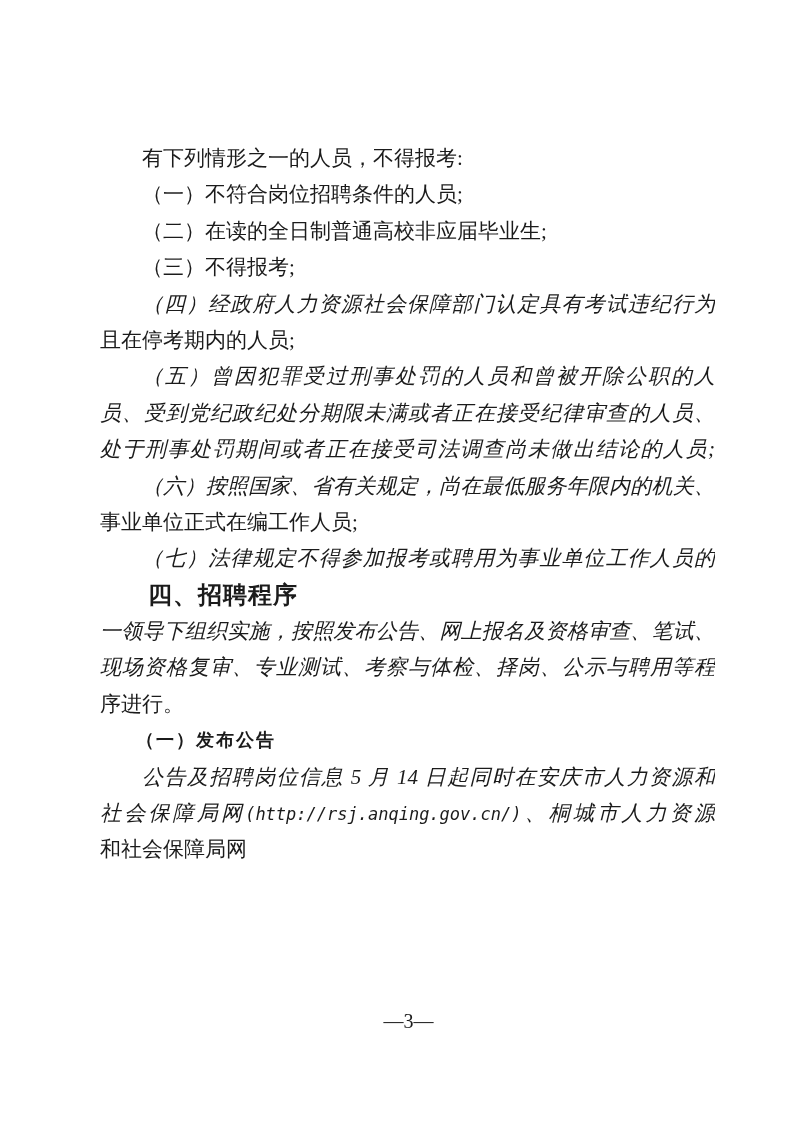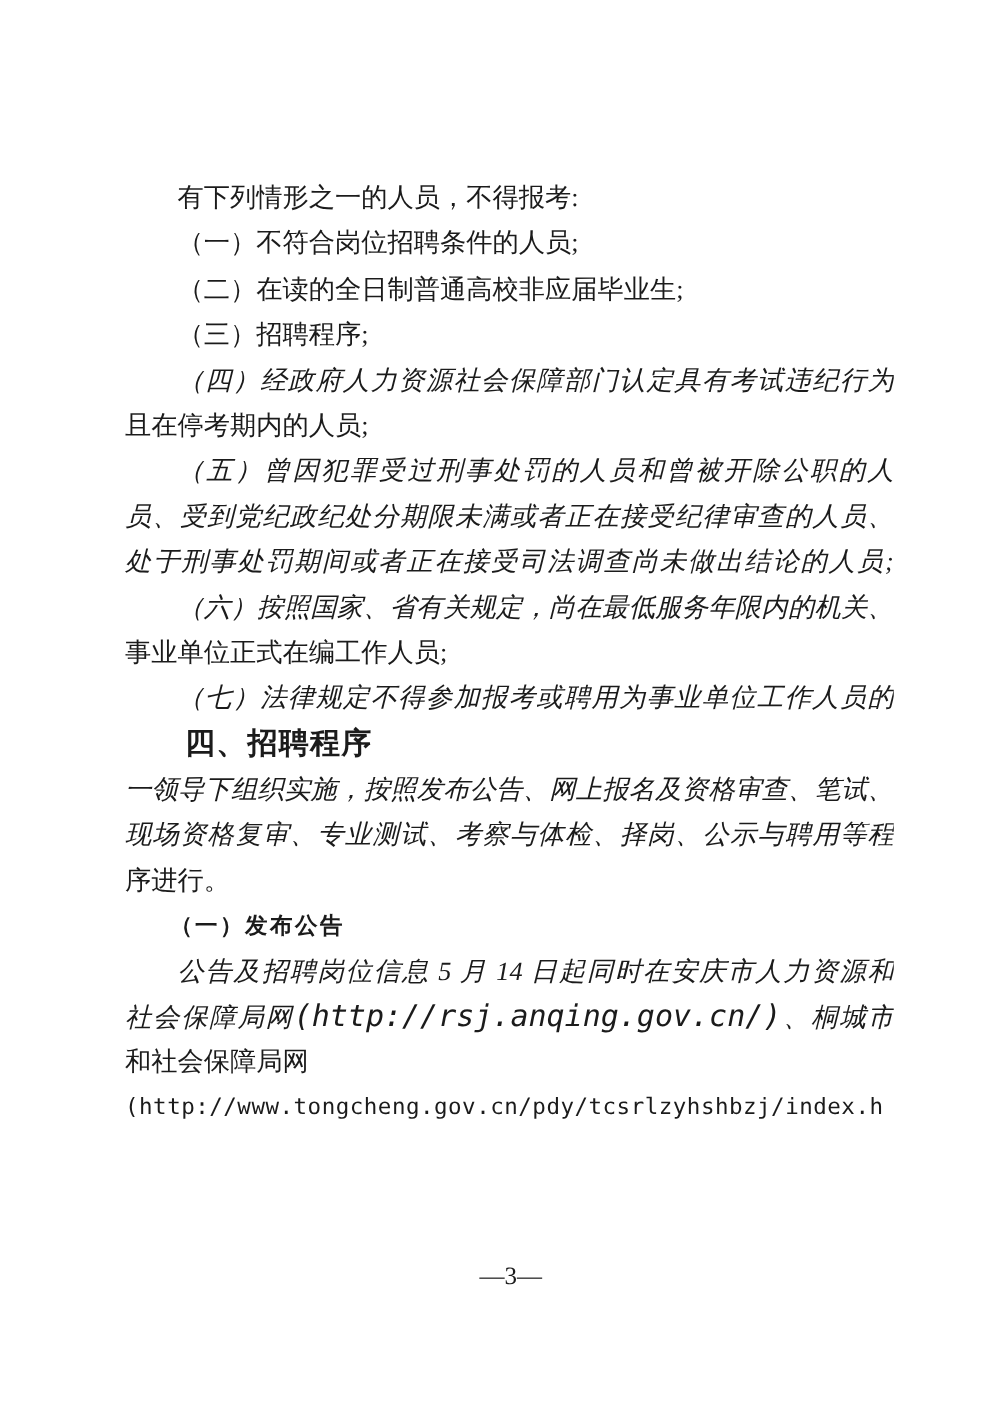--- a/index.html
+++ b/index.html
@@ -40,21 +40,21 @@
     font-size: 24px;
     letter-spacing: 1px;
   }
   .heading-kai {
     font-weight: bold;
     font-size: 18px;
     letter-spacing: 2px;
   }
   .mono {
     font-family: "DejaVu Sans Mono", monospace;
-    font-size: 24px;
+    font-size: 17px;
   }
   .mono-line {
     font-family: "DejaVu Sans Mono", monospace;
     font-size: 18px;
     letter-spacing: 0.4px;
     white-space: nowrap;
     text-align: left;
     text-align-last: left;
   }
   .page-number {
@@ -68,33 +68,32 @@
   }
 </style>
 </head>
 <body>
 
 <div class="page">
   <div class="doc">
     <div class="ln indent">有下列情形之一的人员，不得报考:</div>
     <div class="ln indent">（一）不符合岗位招聘条件的人员;</div>
     <div class="ln indent">（二）在读的全日制普通高校非应届毕业生;</div>
-    <div class="ln indent">（三）招聘程序;</div>
+    <div class="ln indent">（三）不得报考;</div>
     <div class="ln indent just">（四）经政府人力资源社会保障部门认定具有考试违纪行为</div>
     <div class="ln">且在停考期内的人员;</div>
     <div class="ln indent just">（五）曾因犯罪受过刑事处罚的人员和曾被开除公职的人</div>
     <div class="ln just">员、受到党纪政纪处分期限未满或者正在接受纪律审查的人员、</div>
     <div class="ln just">处于刑事处罚期间或者正在接受司法调查尚未做出结论的人员;</div>
     <div class="ln indent just">（六）按照国家、省有关规定，尚在最低服务年限内的机关、</div>
     <div class="ln">事业单位正式在编工作人员;</div>
     <div class="ln indent just">（七）法律规定不得参加报考或聘用为事业单位工作人员的</div>
     <div class="ln indent heading-hei">四、招聘程序</div>
     <div class="ln just">一领导下组织实施，按照发布公告、网上报名及资格审查、笔试、</div>
     <div class="ln just">现场资格复审、专业测试、考察与体检、择岗、公示与聘用等程</div>
     <div class="ln">序进行。</div>
     <div class="ln indent heading-kai">（一）发布公告</div>
     <div class="ln indent just">公告及招聘岗位信息 5 月 14 日起同时在安庆市人力资源和</div>
     <div class="ln just"><span>社会保障局网</span><span class="mono">(http://rsj.anqing.gov.cn/)</span><span>、桐城市人力资源</span></div>
     <div class="ln">和社会保障局网</div>
-    <div class="ln mono-line">(http://www.tongcheng.gov.cn/pdy/tcsrlzyhshbzj/index.h</div>
   </div>
   <div class="page-number">—3—</div>
 </div>
 
 </body></html>

